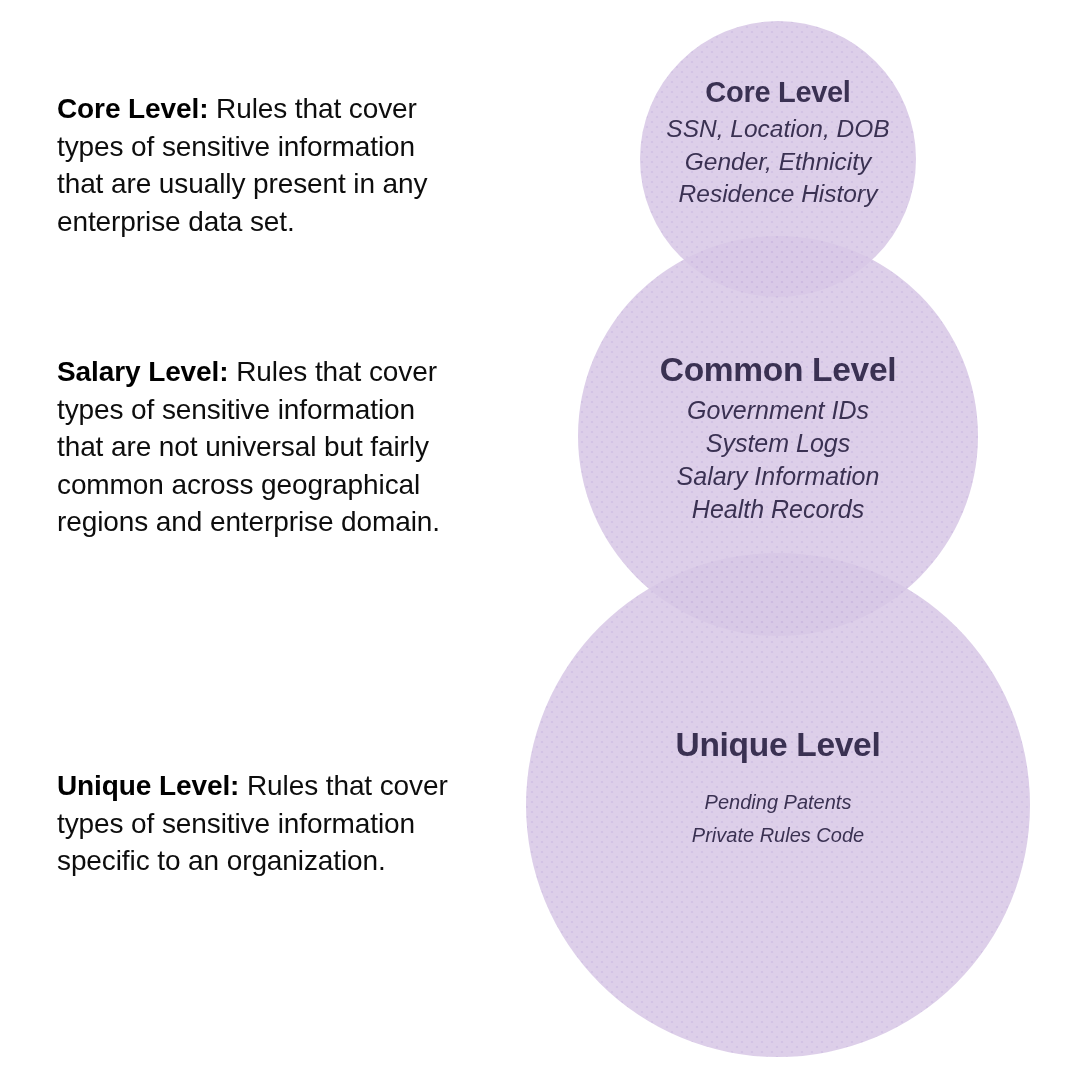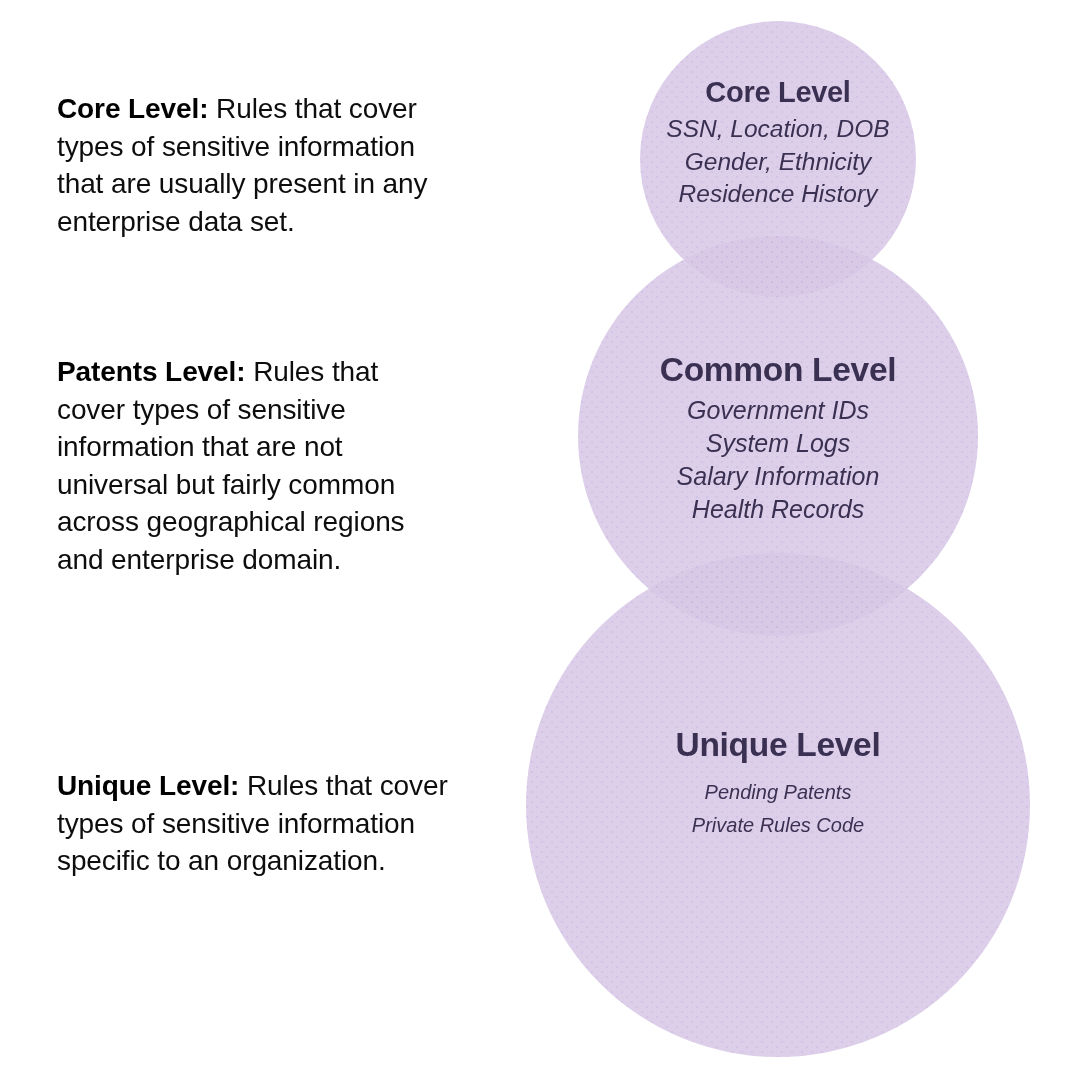--- a/index.html
+++ b/index.html
@@ -118,40 +118,40 @@
 
   
   .group-unique {
     left: 608px;
     top: 724px;
     width: 340px;
   }
   .group-unique .label-title {
     font-size: 33.5px;
     line-height: 42px;
-    margin-bottom: 10px;
+    margin-bottom: 20px;
   }
   .group-unique .label-items {
     font-size: 20px;
     line-height: 33px;
   }
 </style>
 </head>
 <body>
 
 <div class="canvas">
 
   <div class="descriptions">
 
     <p class="desc-block desc-core">
       <span class="lead">Core Level:</span><span> Rules that cover types of sensitive information that are usually present in any enterprise data set.</span>
     </p>
 
     <p class="desc-block desc-common">
-      <span class="lead">Patents Level:</span><span> Rules that cover types of sensitive information that are not universal but fairly common across geographical regions and enterprise domain.</span>
+      <span class="lead">Salary Level:</span><span> Rules that cover types of sensitive information that are not universal but fairly common across geographical regions and enterprise domain.</span>
     </p>
 
     <p class="desc-block desc-unique">
       <span class="lead">Unique Level:</span><span> Rules that cover types of sensitive information specific to an organization.</span>
     </p>
 
   </div>
 
   <div class="venn">
 

